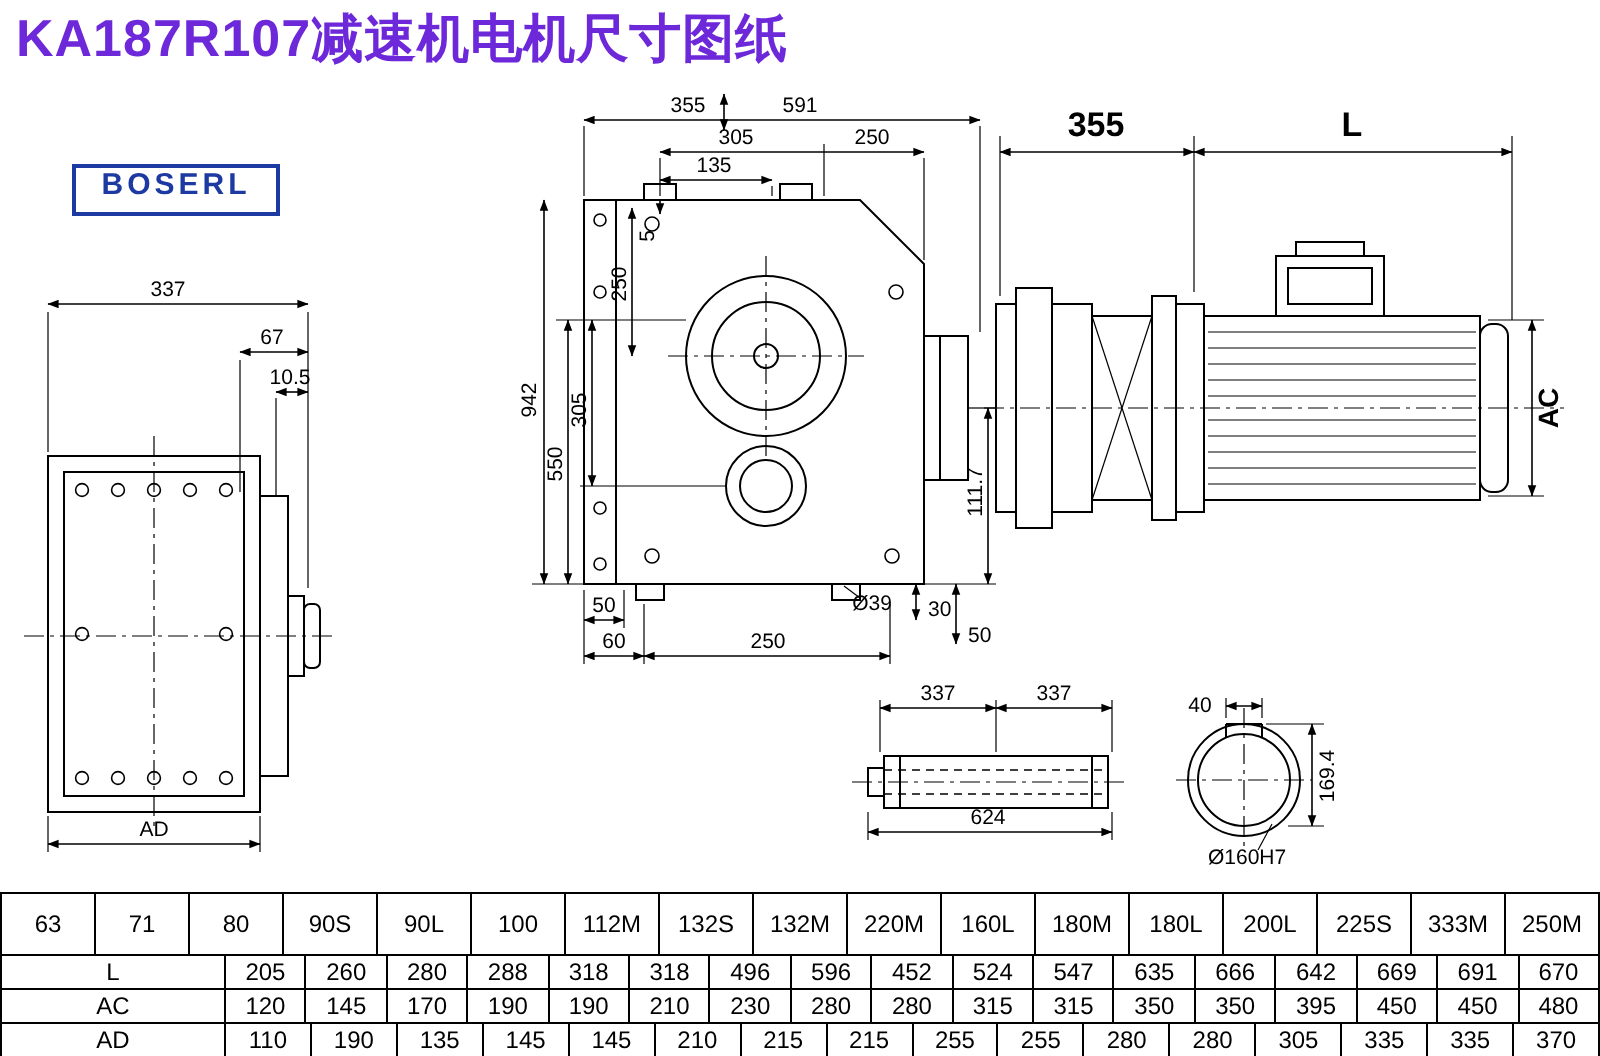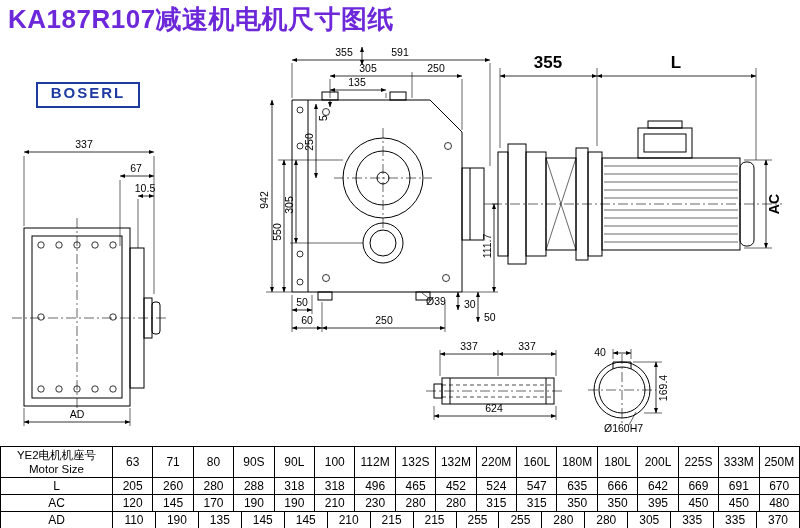--- a/index.html
+++ b/index.html
@@ -274,24 +274,20 @@
 </svg>
 
 <h1 class="title">KA187R107减速机电机尺寸图纸</h1>
 
 <div class="logo">
   <span>BOSERL</span>
 </div>
 
 <div class="table" id="spec-table">
     <div class="trow thead">
-      <div class="cell tlabel">
-        <div>YE2电机机座号</div>
-        <div>Motor Size</div>
-      </div>
       <div class="cell">63</div>
       <div class="cell">71</div>
       <div class="cell">80</div>
       <div class="cell">90S</div>
       <div class="cell">90L</div>
       <div class="cell">100</div>
       <div class="cell">112M</div>
       <div class="cell">132S</div>
       <div class="cell">132M</div>
       <div class="cell">220M</div>
@@ -305,21 +301,21 @@
     </div>
     <div class="trow">
       <div class="cell tlabel">L</div>
       <div class="cell">205</div>
       <div class="cell">260</div>
       <div class="cell">280</div>
       <div class="cell">288</div>
       <div class="cell">318</div>
       <div class="cell">318</div>
       <div class="cell">496</div>
-      <div class="cell">465</div>
+      <div class="cell">596</div>
       <div class="cell">452</div>
       <div class="cell">524</div>
       <div class="cell">547</div>
       <div class="cell">635</div>
       <div class="cell">666</div>
       <div class="cell">642</div>
       <div class="cell">669</div>
       <div class="cell">691</div>
       <div class="cell">670</div>
     </div>

